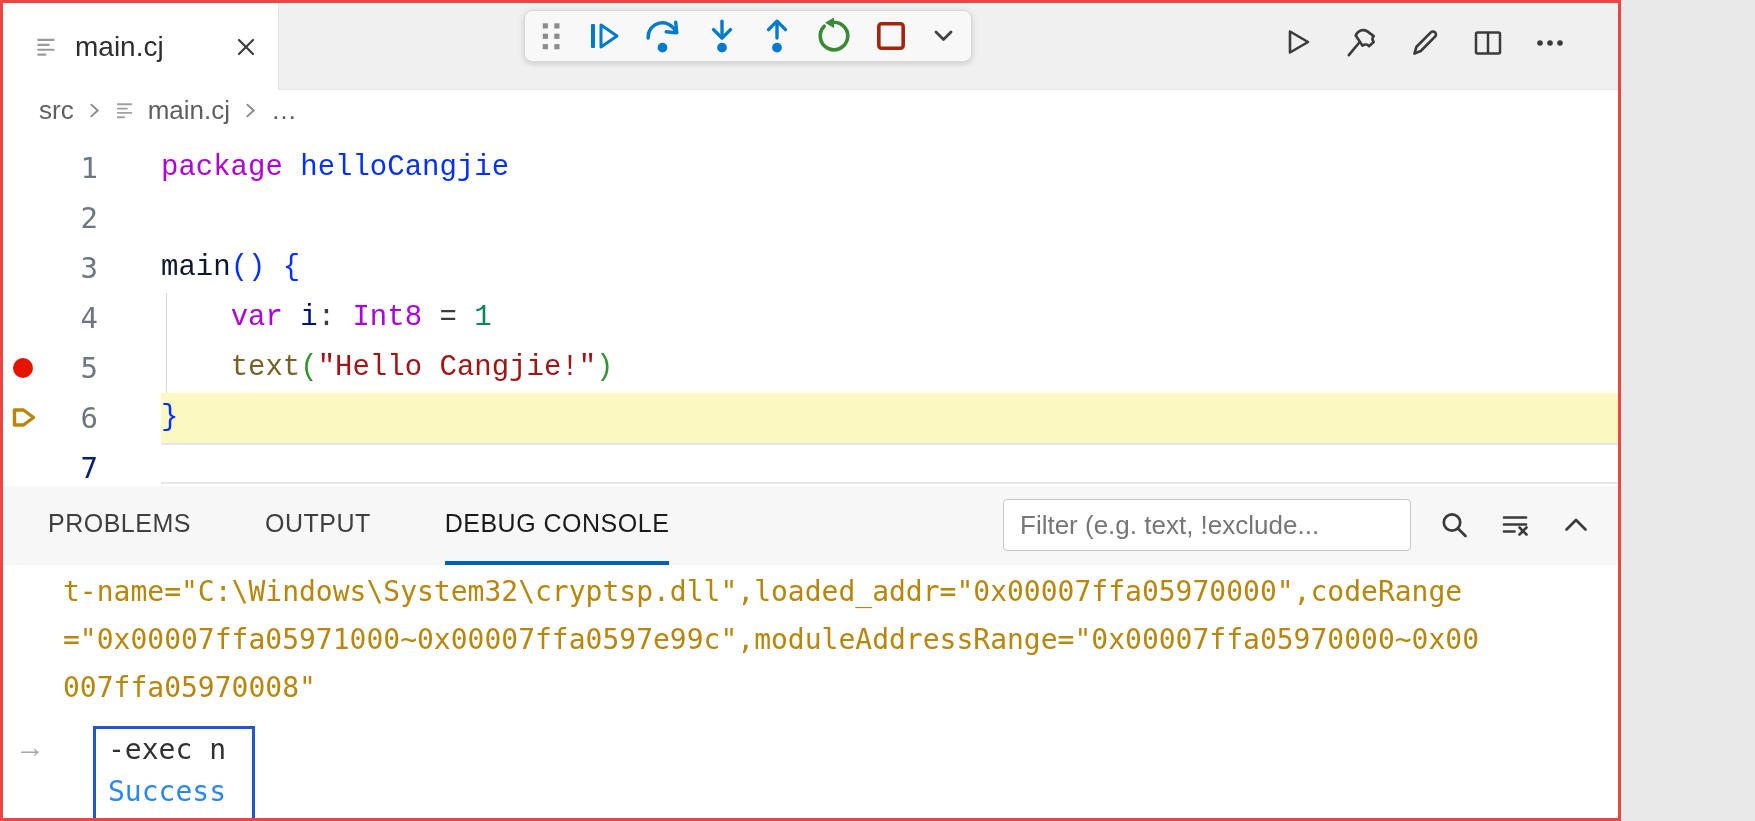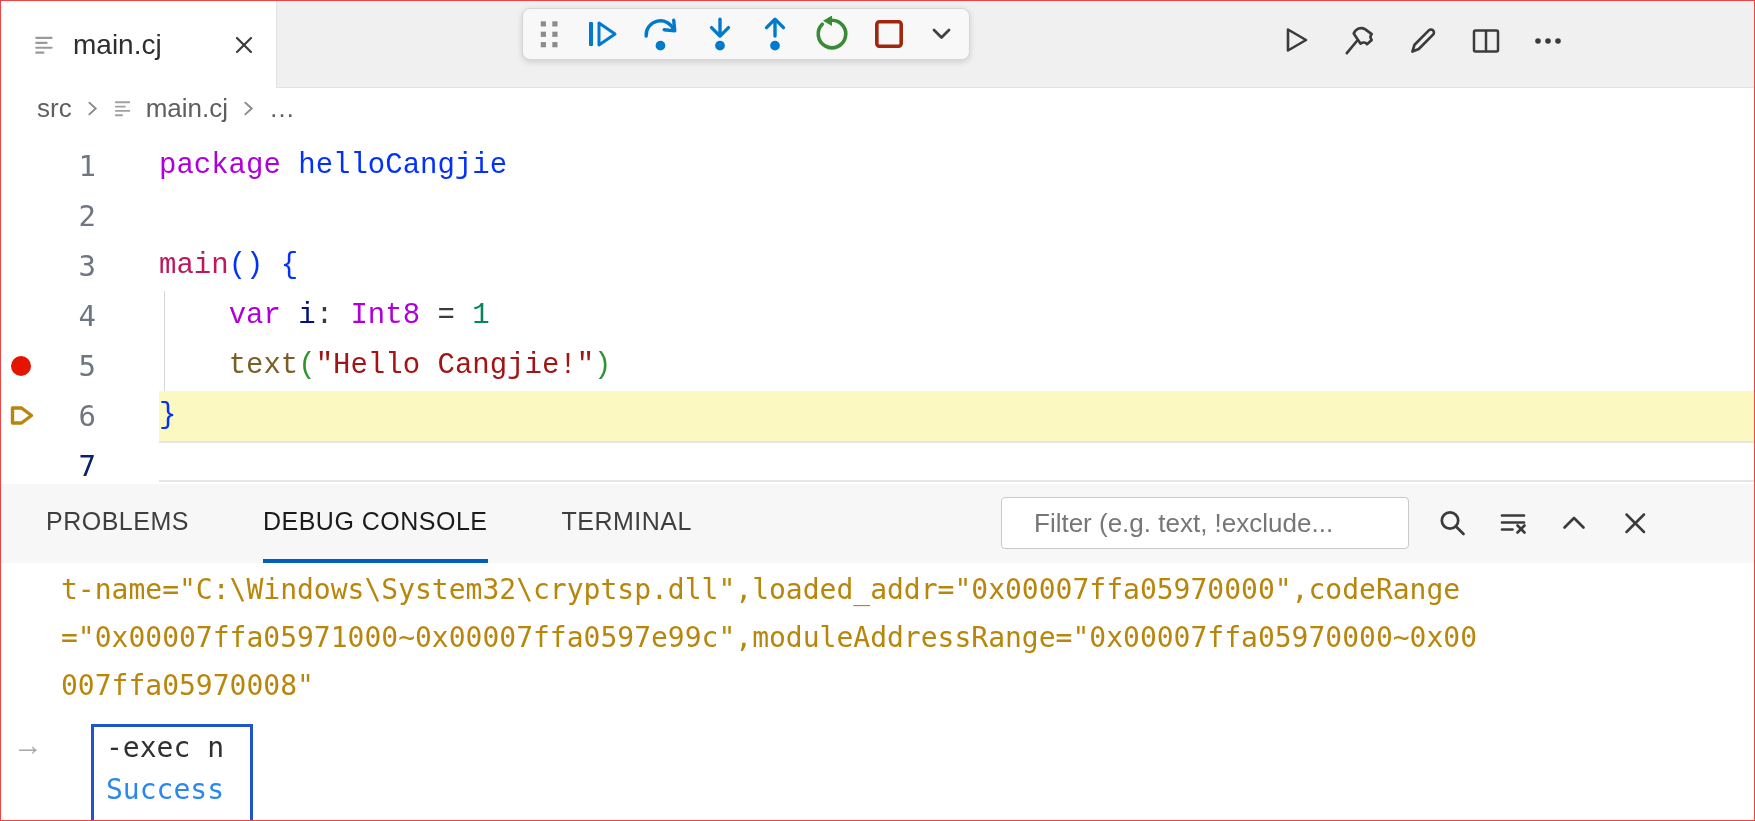--- a/index.html
+++ b/index.html
@@ -1,18 +1,18 @@
 <!DOCTYPE html>
 <html style="--c-keyword: #AF00DB; --c-namespace: #0431FA; --c-bracket1: #0431FA; --c-bracket2: #319331; --c-variable: #001080; --c-operator: #3B3B3B; --c-type: #AF00DB; --c-number: #098658; --c-function: #795E26; --c-string: #A31515; --c-plain: #3B3B3B; --c-lineNumber: #6E7681; --c-activeLineNumber: #0B216F; --c-currentLineYellow: #FBF8C2; --c-breakpointRed: #E51400; --c-debugArrowGold: #B8860B; --c-debugBlue: #007ACC; --c-debugGreen: #388A34; --c-debugRed: #A1260D; --c-tabUnderline: #005FB8; --c-focusBorder: #2155CD; --c-consoleText: #B8860B; --c-consoleCommand: #303030; --c-consoleResult: #2B87F0;"><head>
 <meta charset="utf-8">
 <style>
   html,body{margin:0;padding:0;background:#e9e9e9;}
   .window{
-    position:relative;width:1755px;height:821px;background:#ffffff;
-    border:1px solid #ef4444;box-sizing:border-box;overflow:hidden;
+    position:relative;width:1621px;height:821px;background:#ffffff;
+    border:3px solid #ef4444;box-sizing:border-box;overflow:hidden;
     font-family:"Liberation Sans",sans-serif;
   }
   
   .tabbar{position:absolute;left:0;top:0;right:0;height:86px;background:#f0f0f0;border-bottom:1px solid #e3e3e3;}
   .tab{position:absolute;left:0;top:0;width:276px;height:87px;background:#ffffff;border-right:1px solid #e3e3e3;
        display:flex;align-items:center;padding-left:32px;box-sizing:border-box;z-index:2;}
   .tab-label{font-size:28px;color:#2e2e2e;margin-left:16px;}
   .tab-close{margin-left:auto;margin-right:18px;display:flex;align-items:center;cursor:pointer;}
   
   .toolbar{position:absolute;left:521px;top:7px;width:448px;height:52px;background:#f8f8f8;
@@ -40,21 +40,21 @@
   .indent-guide{position:absolute;left:163px;top:162px;height:100px;width:1px;background:#d6d6d6;}
   
   .panel{position:absolute;top:483px;left:0;right:0;bottom:0;background:#f7f7f7;}
   .phead{position:relative;height:79px;}
   .ptabs{position:absolute;left:45px;top:0;height:79px;display:flex;gap:74px;}
   .ptab{display:flex;align-items:center;height:100%;font-size:25px;color:#3f3f3f;letter-spacing:.5px;
     border-bottom:4px solid transparent;box-sizing:border-box;cursor:pointer;white-space:nowrap;}
   .ptab.active{color:#1b1b1b;border-bottom-color:var(--c-tabUnderline);}
   .pfilter{position:absolute;left:1000px;top:13px;width:408px;height:52px;box-sizing:border-box;
     border:1px solid #c9c9c9;border-radius:4px;background:#fff;font-size:26px;color:#555;
-    padding:0 32px;font-family:"Liberation Sans",sans-serif;outline:none;}
+    padding:0 16px;font-family:"Liberation Sans",sans-serif;outline:none;}
   .pfilter::placeholder{color:#767676;}
   .picons{position:absolute;left:1435px;top:0;height:79px;display:flex;align-items:center;gap:27px;}
   
   .console{position:absolute;top:79px;left:0;right:0;bottom:0;background:#fff;
     font-family:"DejaVu Sans Mono",monospace;font-size:28px;overflow:hidden;}
   .con-lines{padding-top:3px;}
   .con-line{height:48px;line-height:48px;padding-left:60px;white-space:pre;color:var(--c-consoleText);}
   .con-input{position:relative;margin-top:14px;}
   .prompt{position:absolute;left:12px;top:4px;color:#a8a8a8;font-size:30px;font-family:"Liberation Sans",sans-serif;}
   .exec-box{margin-left:90px;display:inline-block;border:3px solid var(--c-focusBorder);
@@ -206,21 +206,21 @@
         <div class="ed-row">
           <div class="ed-num" style="color: rgb(110, 118, 129);">1</div>
           <div class="ed-code"><span style="color: rgb(175, 0, 219);">package</span><span style="color: rgb(59, 59, 59);"> </span><span style="color: rgb(4, 49, 250);">helloCangjie</span></div>
         </div>
         <div class="ed-row">
           <div class="ed-num" style="color: rgb(110, 118, 129);">2</div>
           <div class="ed-code"></div>
         </div>
         <div class="ed-row">
           <div class="ed-num" style="color: rgb(110, 118, 129);">3</div>
-          <div class="ed-code"><span style="color: #be185d;">main</span><span style="color: rgb(4, 49, 250);">()</span><span style="color: rgb(59, 59, 59);"> </span><span style="color: rgb(4, 49, 250);">{</span></div>
+          <div class="ed-code"><span style="color: #0f172a;">main</span><span style="color: rgb(4, 49, 250);">()</span><span style="color: rgb(59, 59, 59);"> </span><span style="color: rgb(4, 49, 250);">{</span></div>
         </div>
         <div class="ed-row">
           <div class="ed-num" style="color: rgb(110, 118, 129);">4</div>
           <div class="ed-code"><span style="color: rgb(59, 59, 59);">    </span><span style="color: rgb(175, 0, 219);">var</span><span style="color: rgb(59, 59, 59);"> </span><span style="color: rgb(0, 16, 128);">i</span><span style="color: rgb(59, 59, 59);">:</span><span style="color: rgb(59, 59, 59);"> </span><span style="color: rgb(175, 0, 219);">Int8</span><span style="color: rgb(59, 59, 59);"> </span><span style="color: rgb(59, 59, 59);">=</span><span style="color: rgb(59, 59, 59);"> </span><span style="color: rgb(9, 134, 88);">1</span></div>
         </div>
         <div class="ed-row">
           <div class="ed-num" style="color: rgb(110, 118, 129);">5</div>
           <div class="ed-code"><span style="color: rgb(59, 59, 59);">    </span><span style="color: rgb(121, 94, 38);">text</span><span style="color: rgb(49, 147, 49);">(</span><span style="color: rgb(163, 21, 21);">"Hello Cangjie!"</span><span style="color: rgb(49, 147, 49);">)</span></div>
         </div>
         <div class="ed-row">
@@ -237,22 +237,22 @@
       <svg width="31" height="30" viewBox="0 0 30 30">
         <path d="M6 7 H15 L25 14.5 L15 22 H6 Z" fill="none" stroke="var(--c-debugArrowGold)" stroke-width="3.4" stroke-linejoin="round"></path>
       </svg>
     </div>
   </div>
 
   <div class="panel">
     <div class="phead">
       <div class="ptabs" id="panel-tabs">
           <div class="ptab">PROBLEMS</div>
+          <div class="ptab">OUTPUT</div>
           <div class="ptab active">DEBUG CONSOLE</div>
-          <div class="ptab">TERMINAL</div>
         </div>
       <input class="pfilter" type="text" placeholder="Filter (e.g. text, !exclude..." style="">
       <div class="picons">
         <span class="tbtn">
           <svg width="34" height="34" viewBox="0 0 34 34" fill="none" stroke="#3b3b3b" stroke-width="2.7" stroke-linecap="round">
             <circle cx="14" cy="13.5" r="8.2"></circle>
               <path d="M20 19.5 L27.5 27"></path>
           </svg>
         </span>
         <span class="tbtn">

